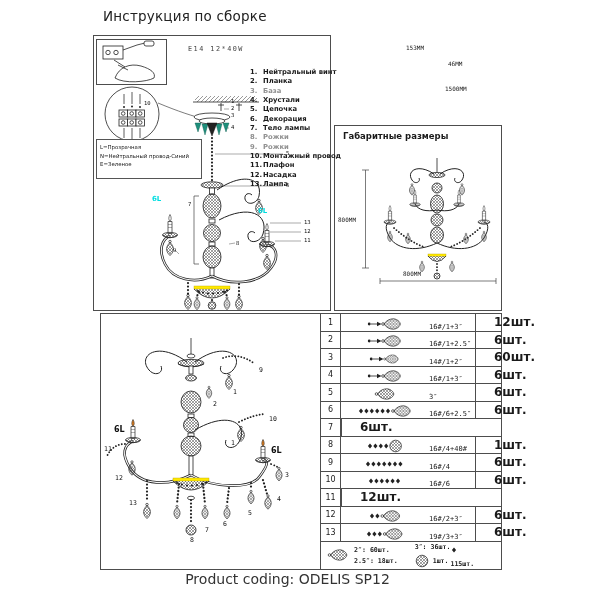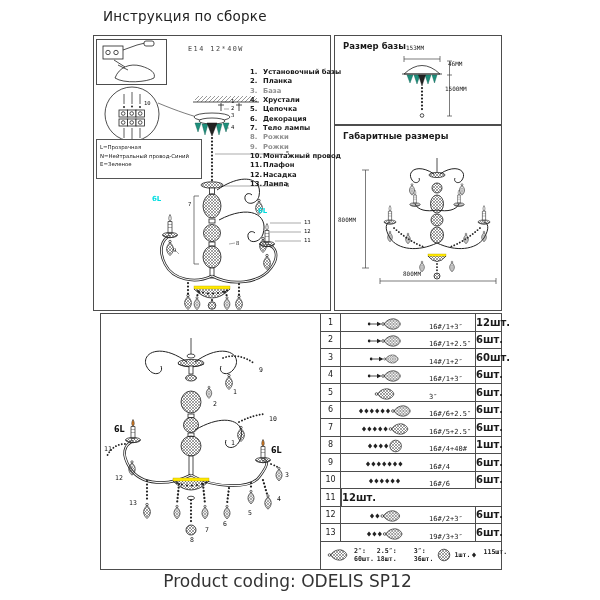--- a/index.html
+++ b/index.html
@@ -1,44 +1,44 @@
 <!DOCTYPE html>
 <html style="--teal: #1f8f7c; --cyan: #00dde0; --yellow: #ffe800; --flame: #e8821e;"><head>
 <meta charset="utf-8">
 <style>
 *{margin:0;padding:0;box-sizing:border-box}
 html,body{width:600px;height:600px;background:#fff;font-family:"DejaVu Sans",sans-serif;color:#1a1a1a}
 .page{position:absolute;inset:0;width:575px;height:600px;overflow:hidden;background:#fff}
 .abs{position:absolute}
 .box{position:absolute;border:1px solid #4d4d4d;background:#fff}
 .title{position:absolute;left:103px;top:8px;font-size:13.5px;letter-spacing:.2px;color:#222}
-.product{position:absolute;left:0;top:571px;width:100%;text-align:center;font-size:17px;color:#333}
+.product{position:absolute;left:0;top:571px;width:100%;text-align:center;font-size:14px;color:#333}
 .box-title{position:absolute;left:8px;top:5px;font-size:8.5px;font-weight:bold}
 .co{position:absolute;font-size:5.5px;line-height:1;color:#111;font-family:"DejaVu Sans Mono",monospace;z-index:5}
 .co2{position:absolute;font-size:6.5px;line-height:1;color:#111;font-family:"DejaVu Sans Mono",monospace;z-index:5}
 .sixl-c{position:absolute;font-size:7px;font-weight:bold;color:var(--cyan,#00dde0);line-height:1;z-index:5}
 .sixl-b{position:absolute;font-size:8px;font-weight:bold;color:#111;line-height:1;z-index:5}
 .dim{position:absolute;font-size:6px;line-height:1;font-family:"DejaVu Sans Mono",monospace;color:#222;z-index:5}
 .lamp-spec{position:absolute;left:94px;top:9px;font-size:6.8px;letter-spacing:1.5px;color:#444;font-family:"DejaVu Sans Mono",monospace}
 .wire-box{position:absolute;left:2px;top:103px;width:106px;height:40px;border:1px solid #555;padding:3px 2px 0 3px;background:#fff;z-index:4}
 .wire-box div{font-size:5.4px;line-height:1.6;white-space:nowrap}
 .tool-inset{position:absolute;left:2px;top:3px;width:71px;height:46px;border:1px solid #4d4d4d;background:#fff;z-index:4}
 .parts-list{position:absolute;left:156px;top:32px;width:80px;z-index:6}
 .pl-item{display:flex;font-size:6.8px;font-weight:bold;line-height:9.35px;height:9.35px;white-space:nowrap}
 .pl-num{width:13px;flex:none}
 .muted{color:#909090}
 .ptable{position:absolute;left:219px;top:0;width:181px;height:255px;border-left:1px solid #4d4d4d;background:#fff}
 .trow{display:flex;align-items:stretch;height:17.5px;border-bottom:1px solid #4d4d4d}
 .tc-num{width:20px;flex:none;display:flex;align-items:center;justify-content:center;border-right:1px solid #4d4d4d;font-size:8px}
 .tc-mid{flex:1;display:flex;align-items:flex-end;min-width:0}
 .tc-ic{width:88px;flex:none;display:flex;justify-content:center;align-items:center}
 .tc-spec{font-size:7px;font-family:"DejaVu Sans Mono",monospace;white-space:nowrap}
-.tc-qty{width:26px;flex:none;display:flex;align-items:center;border-left:1px solid #4d4d4d;font-size:10px;font-weight:bold;padding-left:0;white-space:nowrap}
+.tc-qty{width:26px;flex:none;display:flex;align-items:center;border-left:1px solid #4d4d4d;font-size:12px;font-weight:bold;padding-left:18px;white-space:nowrap}
 .tsum{display:flex;align-items:center;height:27px;font-size:6.6px;font-family:"DejaVu Sans Mono",monospace;font-weight:bold;padding-left:6px}
-.ts-col{display:flex;flex-direction:row;justify-content:center;gap:3px}
+.ts-col{display:flex;flex-direction:column;justify-content:center;gap:3px}
 .ts-il{display:flex;align-items:center;gap:2px}
 svg{display:block}
 .ln{stroke:#222;stroke-width:.8}
 .arm{stroke:#222;stroke-width:1;fill:none}
 .armT{stroke:#222;stroke-width:2.6;fill:none}
 .armI{stroke:#f7f7f7;stroke-width:1.1;fill:none}
 .chain{stroke:#222;stroke-width:2.2;stroke-dasharray:.1 3.4;stroke-linecap:round;fill:none}
 .chainS{stroke:#222;stroke-width:1.8;stroke-dasharray:.1 3;stroke-linecap:round;fill:none}
 .cl{stroke:#555;stroke-width:.5;fill:none}
 .cl2{stroke:#444;stroke-width:.7;fill:none}
@@ -117,21 +117,21 @@
 
     <div class="wire-box">
       <div>L=Прозрачная</div>
       <div>N=Нейтральный провод-Синий</div>
       <div>E=Зеленое</div>
     </div>
 
     <div class="parts-list">
         <div class="pl-item">
           <span class="pl-num">1.</span>
-          <span>Установочный базы</span>
+          <span>Нейтральный винт</span>
         </div>
         <div class="pl-item">
           <span class="pl-num">2.</span>
           <span>Планка</span>
         </div>
         <div class="pl-item muted">
           <span class="pl-num">3.</span>
           <span>База</span>
         </div>
         <div class="pl-item">
@@ -246,36 +246,20 @@
   <span class="co" style="left:188px;top:202px">7</span>
   <span class="co" style="left:236px;top:241px">8</span>
   <span class="co" style="left:173px;top:248px">9</span>
   <span class="co" style="left:144px;top:101px">10</span>
   <span class="co" style="left:304px;top:238px">11</span>
   <span class="co" style="left:304px;top:229px">12</span>
   <span class="co" style="left:304px;top:220px">13</span>
   <span class="sixl-c" style="left:152px;top:196px">6L</span>
   <span class="sixl-c" style="left:258px;top:208px">6L</span>
 
-  <div class="box" style="left:334px;top:35px;width:168px;height:90px">
-    <div class="box-title">Размер базы</div>
-    <svg class="abs" style="left:57px;top:8px" width="106" height="78" viewBox="0 0 106 78">
-      <path d="M12,12 v6 M12,15 H48 M48,12 v6" class="cl2"></path>
-      <path d="M12,30 Q30,13 48,30 Z" fill="#fff" class="ln"></path>
-      <line x1="10" y1="30" x2="50" y2="30" class="ln"></line>
-      <path d="M15,31 h6 l-3,8 z" class="teal"></path>
-      <path d="M22,31 h6 l-3,9 z" class="teal"></path>
-      <path d="M33,31 h6 l-3,9 z" class="teal"></path>
-      <path d="M40,31 h5 l-2.5,8 z" class="teal"></path>
-      <path d="M26.5,31 h7 l-3.5,11 z" fill="#222" stroke="#111" stroke-width="0.4"></path>
-      <line x1="30" y1="44" x2="30" y2="68" class="chain"></line>
-      <circle cx="30" cy="71.5" r="1.8" fill="none" class="ln"></circle>
-      <path d="M55,17 h5 M57.5,17 V31 M55,31 h5 M57.5,31 V72 M55,72 h5" class="cl2"></path>
-    </svg>
-  </div>
   <span class="dim" style="left:406px;top:45px">153MM</span>
   <span class="dim" style="left:448px;top:61px">46MM</span>
   <span class="dim" style="left:445px;top:86px">1500MM</span>
 
   <div class="box" style="left:334px;top:125px;width:168px;height:186px">
     <div class="box-title">Габаритные размеры</div>
     <svg class="abs" style="left:3px;top:22px" width="162" height="142" viewBox="0 0 162 142">
       <path d="M24,22 h7 M27.5,22 V120 M24,120 h7" class="cl2"></path>
       <path d="M42,130 v6 M42,133 H158 M158,130 v6" class="cl2"></path>
       <path d="M99,10 v14" class="ln" fill="none"></path>
@@ -477,36 +461,20 @@
                     <path d="M2.5,0 C6,-5.5 13,-6.5 16.5,-3.5 C19.5,-1 19.5,1 16.5,3.5 C13,6.5 6,5.5 2.5,0 Z" fill="url(#net)" stroke="#222" stroke-width="0.7"></path>
                   </g>
                 </svg>
               </span>
               <span class="tc-spec">16#/6+2.5″</span>
             </div>
             <div class="tc-qty">6шт.</div>
           </div>
           <div class="trow">
             <div class="tc-num">7</div>
-            <div class="tc-mid">
-              <span class="tc-ic">
-                <svg width="51" height="14" viewBox="0 0 51 14">
-                  <path d="M4,4.4 L6.1,7 L4,9.6 L1.9,7 Z" fill="#222"></path>
-                  <path d="M9.4,4.4 L11.5,7 L9.4,9.6 L7.300000000000001,7 Z" fill="#222"></path>
-                  <path d="M14.8,4.4 L16.900000000000002,7 L14.8,9.6 L12.700000000000001,7 Z" fill="#222"></path>
-                  <path d="M20.200000000000003,4.4 L22.300000000000004,7 L20.200000000000003,9.6 L18.1,7 Z" fill="#222"></path>
-                  <path d="M25.6,4.4 L27.700000000000003,7 L25.6,9.6 L23.5,7 Z" fill="#222"></path>
-                  <g transform="translate(29,7) scale(1)">
-                    <circle cx="1.5" cy="0" r="1.3" fill="none" stroke="#222" stroke-width="0.7"></circle>
-                    <path d="M2.5,0 C6,-5.5 13,-6.5 16.5,-3.5 C19.5,-1 19.5,1 16.5,3.5 C13,6.5 6,5.5 2.5,0 Z" fill="url(#net)" stroke="#222" stroke-width="0.7"></path>
-                  </g>
-                </svg>
-              </span>
-              <span class="tc-spec">16#/5+2.5″</span>
-            </div>
             <div class="tc-qty">6шт.</div>
           </div>
           <div class="trow">
             <div class="tc-num">8</div>
             <div class="tc-mid">
               <span class="tc-ic">
                 <svg width="39" height="14" viewBox="0 0 39 14">
                   <path d="M4,4.4 L6.1,7 L4,9.6 L1.9,7 Z" fill="#222"></path>
                   <path d="M9.4,4.4 L11.5,7 L9.4,9.6 L7.300000000000001,7 Z" fill="#222"></path>
                   <path d="M14.8,4.4 L16.900000000000002,7 L14.8,9.6 L12.700000000000001,7 Z" fill="#222"></path>

